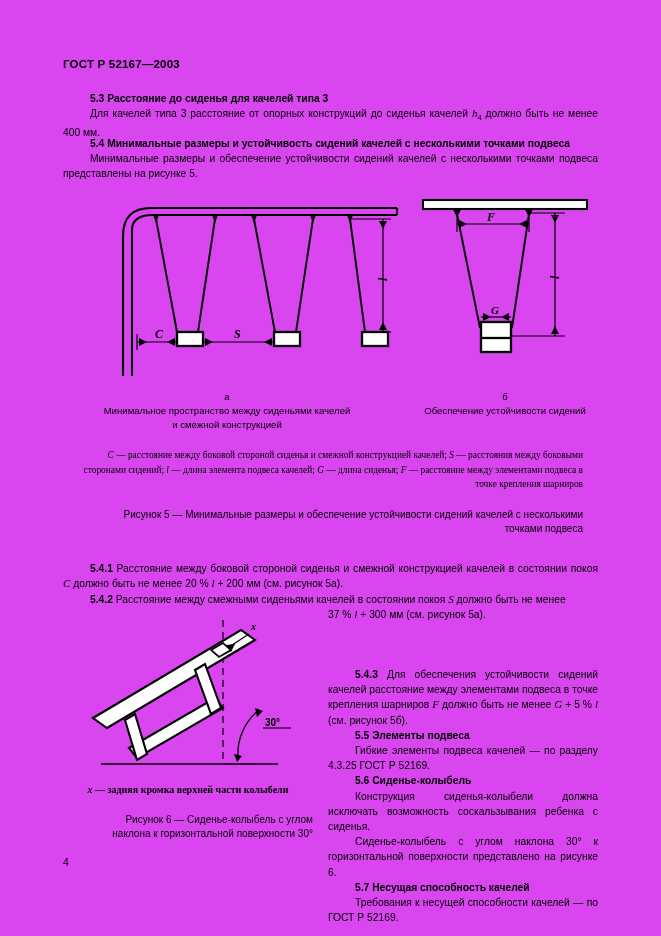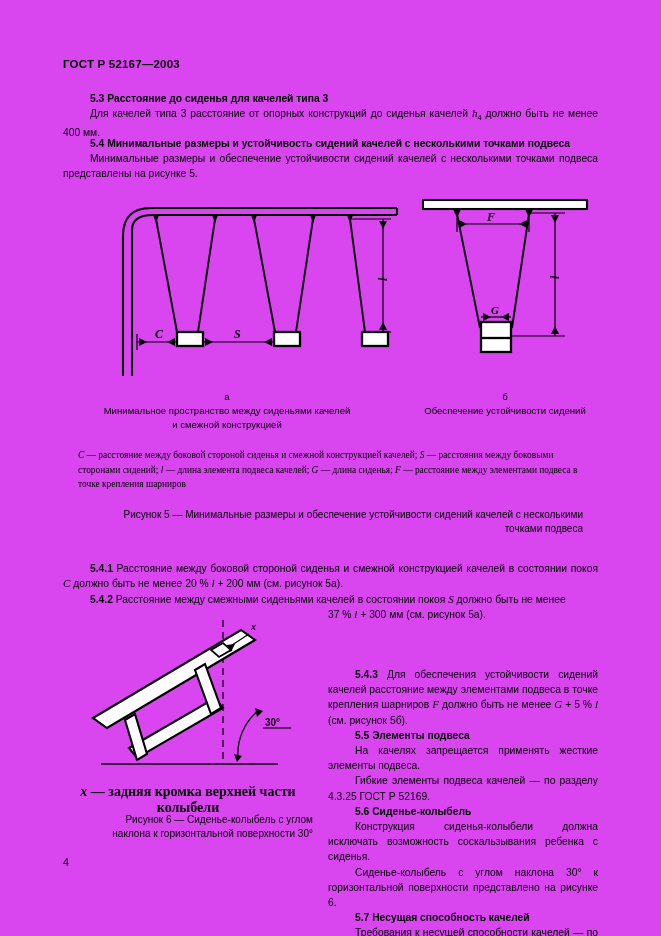--- a/index.html
+++ b/index.html
@@ -63,21 +63,21 @@
   .subcap .letter { display: block; margin-bottom: 1px; }
 
   .legend-note {
     position: absolute;
     left: 78px;
     top: 448px;
     width: 505px;
     font-family: "Liberation Serif", serif;
     font-size: 9.4px;
     line-height: 14.6px;
-    text-align: left;
+    text-align: right;
   }
   .legend-note i { font-style: italic; }
 
   .fig-caption {
     position: absolute;
     font-size: 10px;
     line-height: 14.4px;
     text-align: right;
   }
 
@@ -100,21 +100,21 @@
   }
   .col-right p { margin: 0; }
 
   .fig6-note {
     position: absolute;
     left: 63px;
     top: 784px;
     width: 250px;
     text-align: center;
     font-family: "Liberation Serif", serif;
-    font-size: 14px;
+    font-size: 10px;
     font-weight: bold;
   }
   .fig6-note i { font-style: italic; }
 
   .page-number {
     position: absolute;
     left: 63px;
     top: 856px;
     font-size: 10.5px;
   }
@@ -339,21 +339,20 @@
   <div class="fig-caption" style="left:63px; top:813px; width:250px;">
     <span>Рисунок 6 — Сиденье-колыбель с углом</span><br>
     <span>наклона к горизонтальной поверхности 30°</span>
   </div>
 
   <div class="col-right">
 
     <p class="indent"><span class="bold">5.4.3</span><span>  Для обеспечения устойчивости сидений качелей расстояние между элементами подвеса в точке крепления шарниров </span><span class="ital">F</span><span> должно быть не менее </span><span class="ital">G</span><span> + 5 % </span><span class="ital">l</span><span> (см. рисунок 5б).</span></p>
 
     <p class="indent bold">5.5  Элементы подвеса</p>
-    <p class="indent">На качелях запрещается применять жесткие элементы подвеса.</p>
     <p class="indent">Гибкие элементы подвеса качелей — по разделу 4.3.25 ГОСТ Р 52169.</p>
 
     <p class="indent bold">5.6  Сиденье-колыбель</p>
     <p class="indent">Конструкция сиденья-колыбели должна исключать возможность соскальзывания ребенка с сиденья.</p>
     <p class="indent">Сиденье-колыбель с углом наклона 30° к горизонтальной поверхности представлено на рисунке 6.</p>
 
     <p class="indent bold">5.7  Несущая способность качелей</p>
     <p class="indent">Требования к несущей способности качелей — по ГОСТ Р 52169.</p>
   </div>
 

